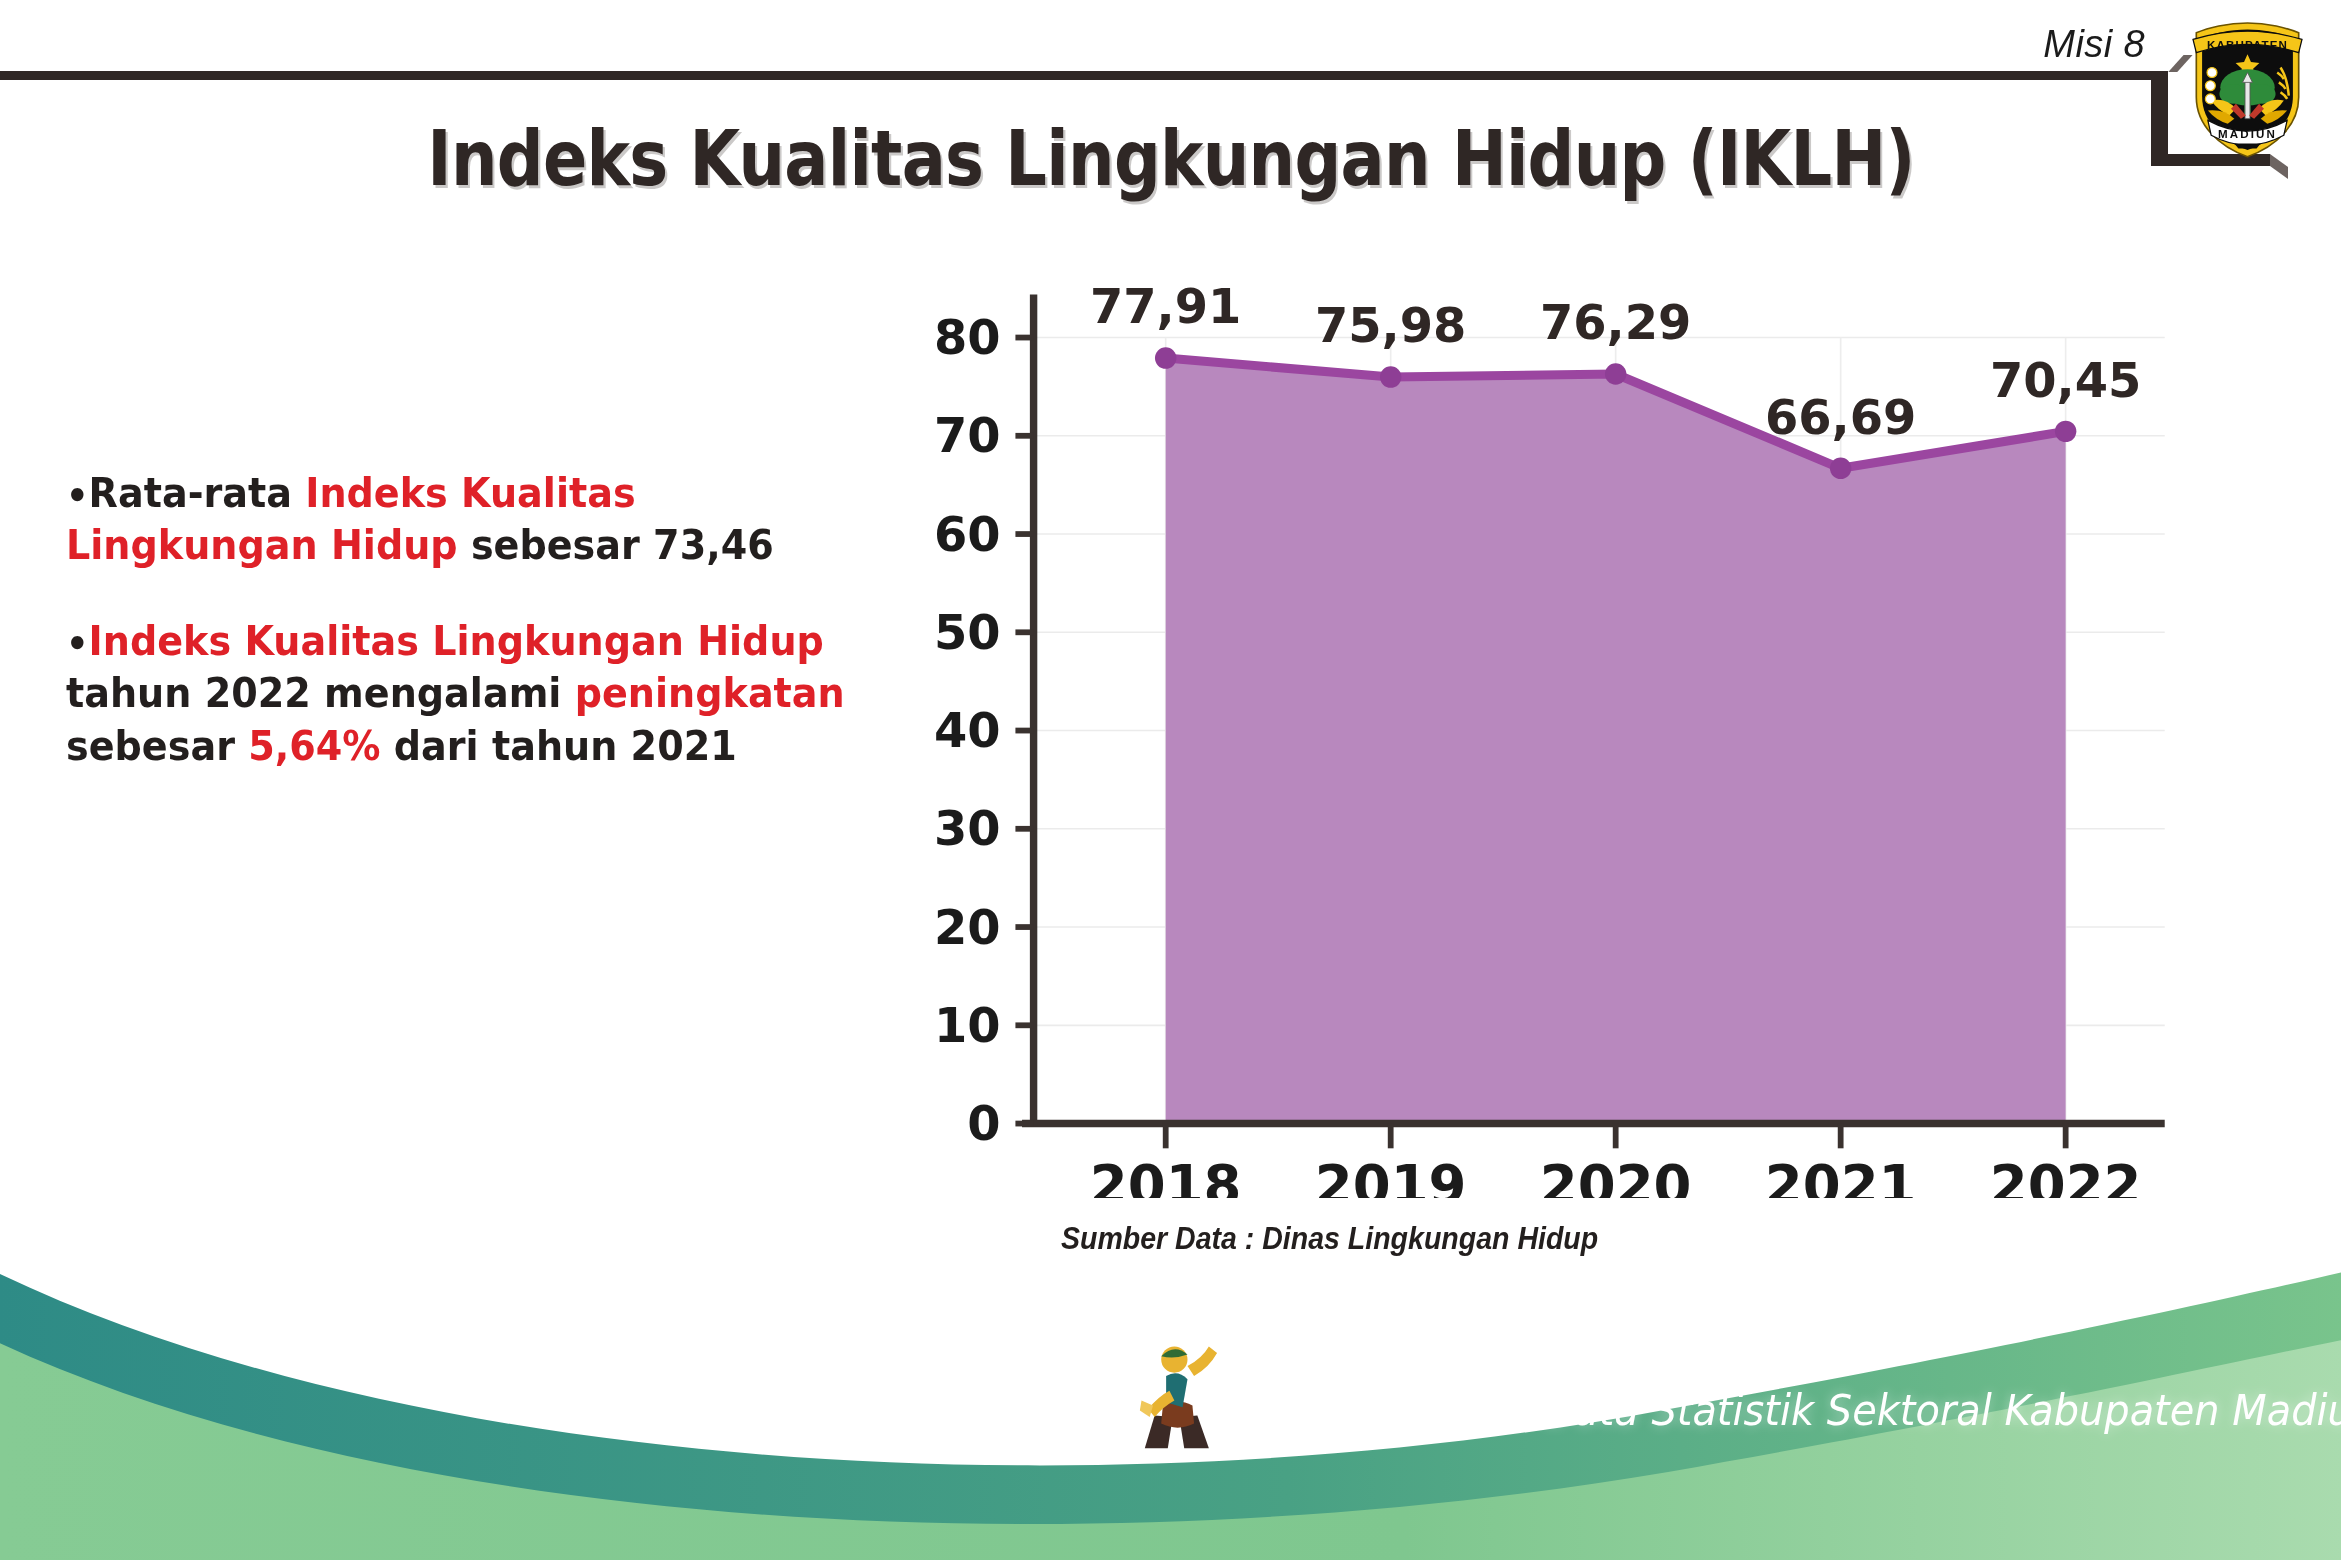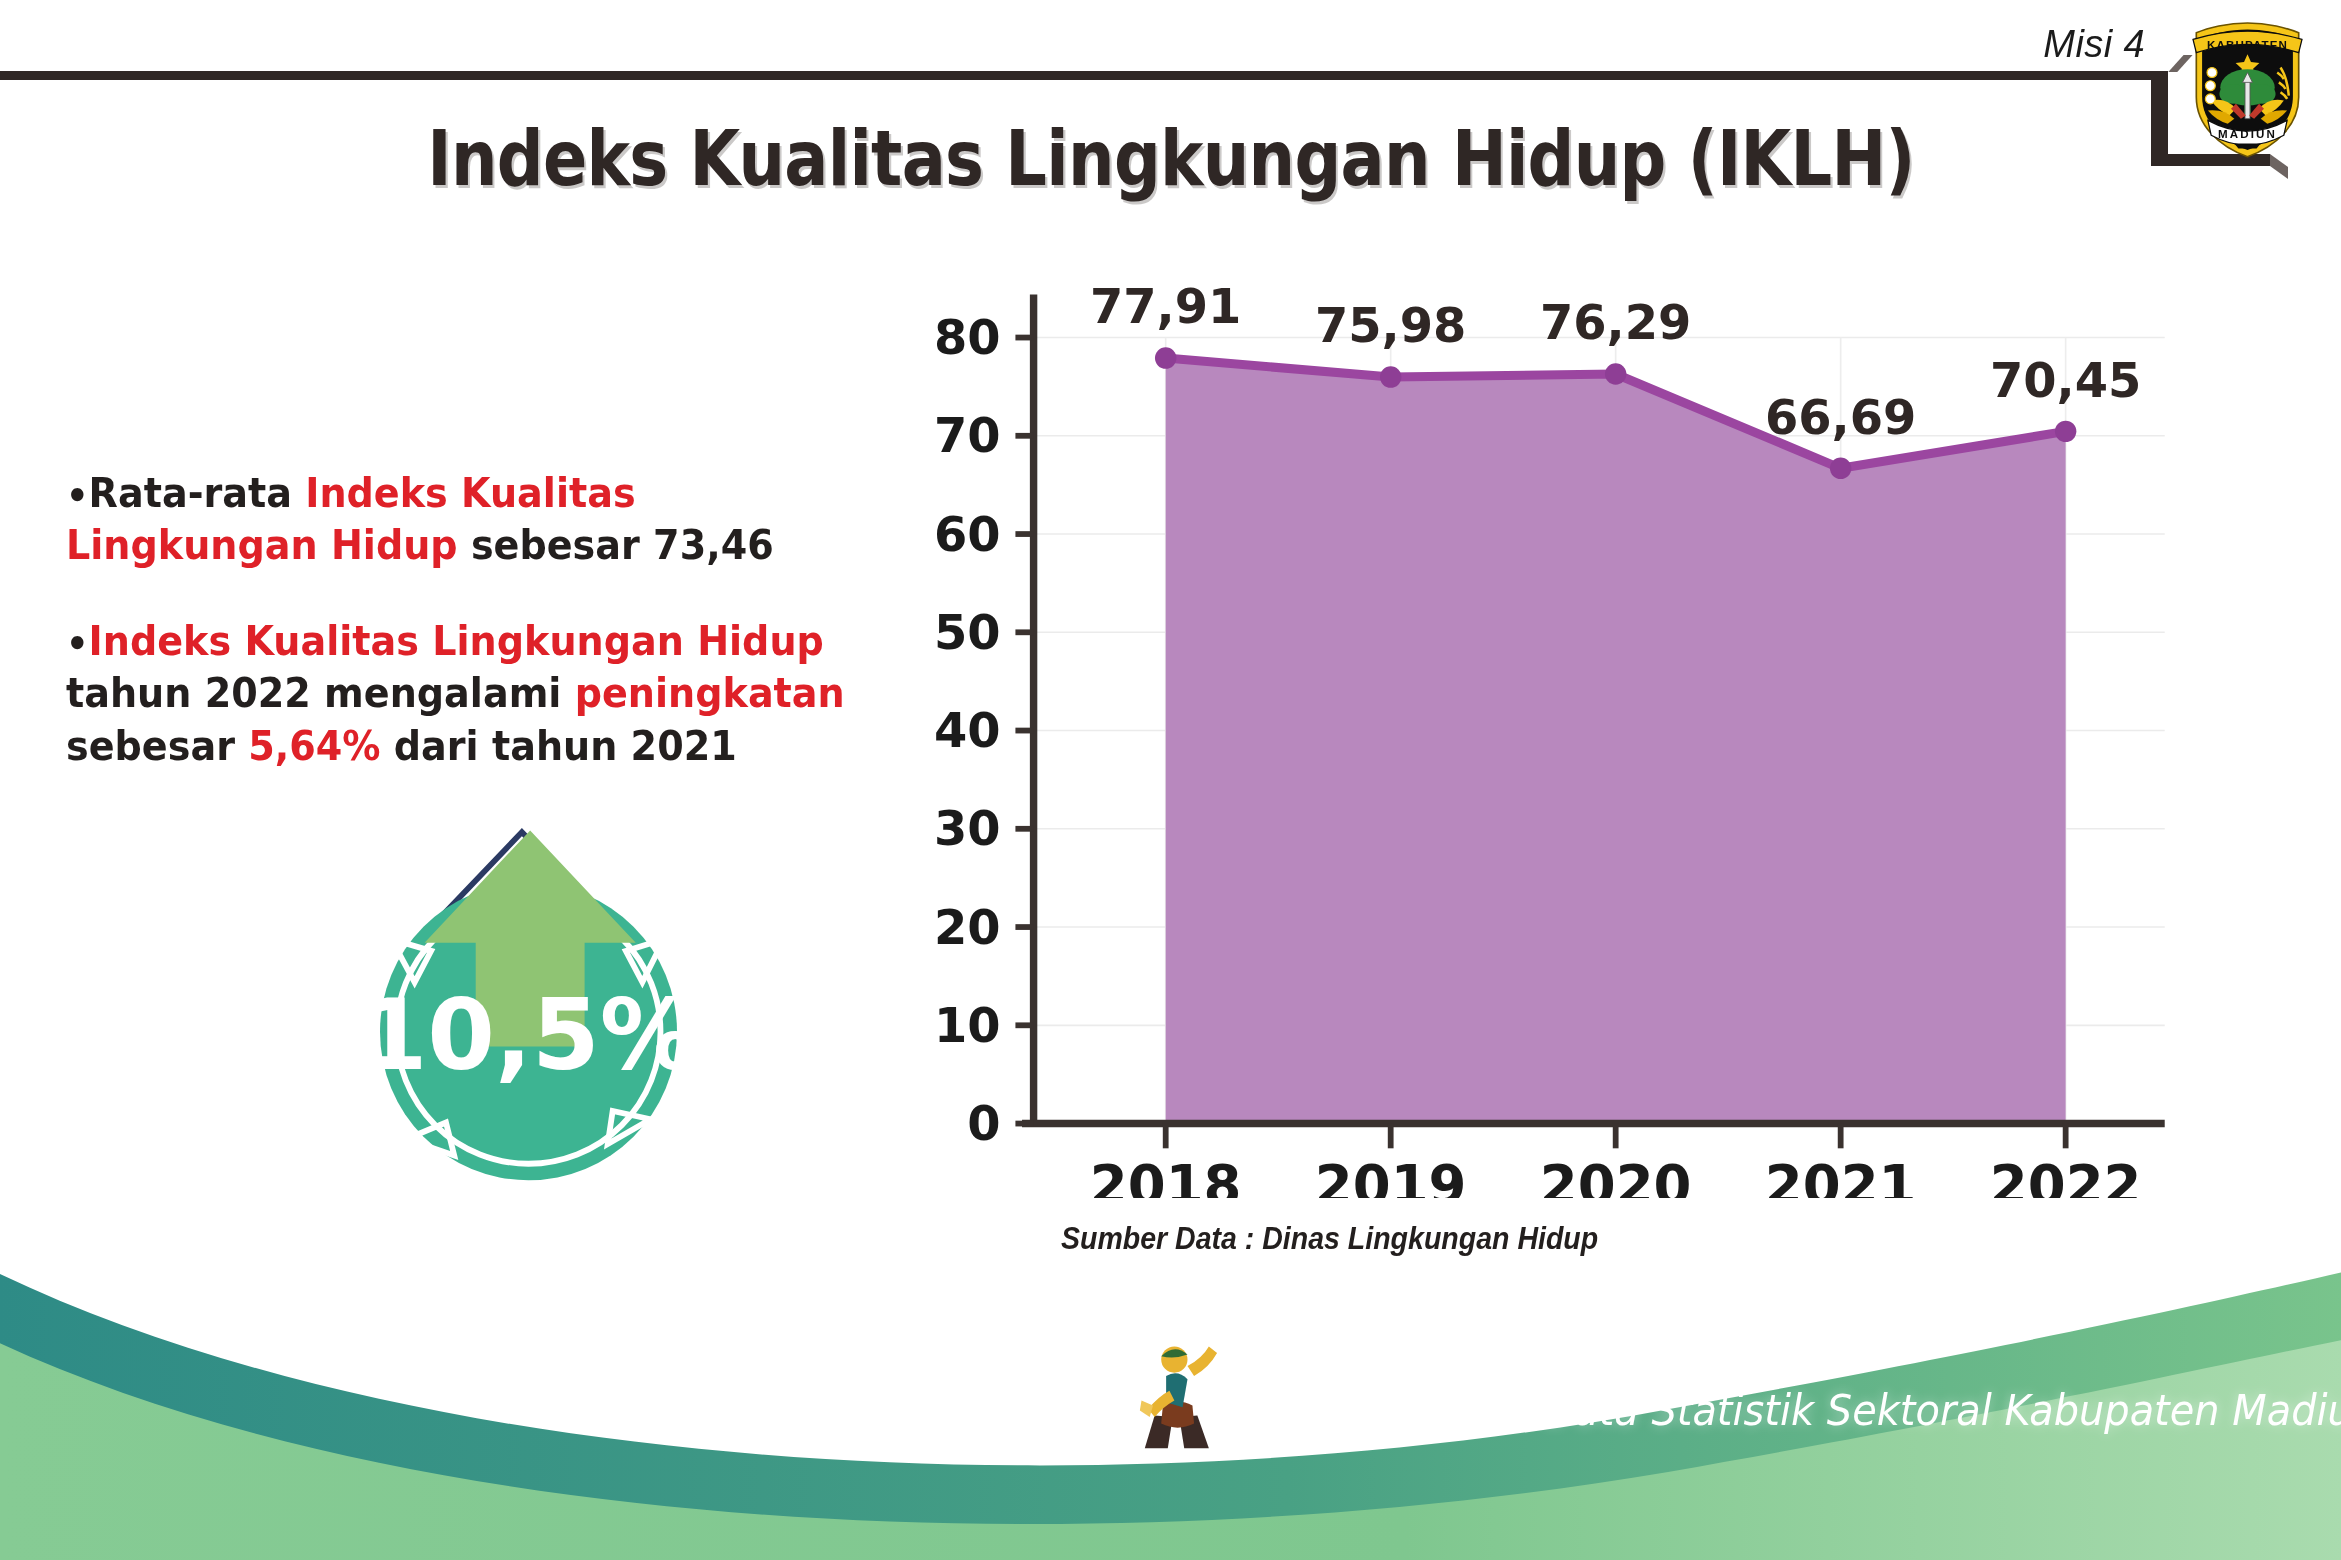--- a/index.html
+++ b/index.html
@@ -101,21 +101,21 @@
   }
   .footer-icon{position:absolute;left:1130px;bottom:106px;width:92px;height:117px;}
   .footer-icon svg{display:block;width:100%;height:100%;}
 </style>
 </head>
 <body>
 
 <div class="slide">
 
   <div class="header-rule"></div>
-  <div class="misi-label">Misi 4</div>
+  <div class="misi-label">Misi 8</div>
 
   <div class="bracket-v-shade"></div>
   <div class="bracket-v"></div>
   <div class="bracket-h"></div>
   <div class="bracket-h-shade"></div>
 
   <div class="logo">
     <svg viewBox="0 0 168 172" xmlns="http://www.w3.org/2000/svg">
 
       <path d="M84 6 C60 6 36 12 22 18 L22 96 C22 130 50 156 84 168 C118 156 146 130 146 96 L146 18 C132 12 108 6 84 6 Z" fill="#F5C518" stroke="#6b5300" stroke-width="2"></path>
@@ -158,38 +158,20 @@
 
   <div class="bullets">
     <div class="bullet">
       <span class="dot">•</span><span>Rata-rata </span><span class="red">Indeks Kualitas Lingkungan Hidup </span><span>sebesar 73,46</span>
     </div>
     <div class="bullet">
       <span class="dot">•</span><span class="red">Indeks Kualitas Lingkungan Hidup </span><span>tahun 2022 mengalami </span><span class="red">peningkatan </span><span>sebesar </span><span class="red">5,64% </span><span>dari tahun 2021</span>
     </div>
   </div>
 
-  <div class="badge-wrap">
-    <svg viewBox="0 0 520 560" xmlns="http://www.w3.org/2000/svg">
-
-      <path d="M124 242 L252 108 L380 242 L318 242 L318 368 L186 368 L186 242 Z" fill="none" stroke="#2B3A63" stroke-width="7"></path>
-
-      <circle cx="260" cy="350" r="180" fill="#3DB492"></circle>
-      <circle cx="260" cy="350" r="160" fill="none" stroke="#ffffff" stroke-width="7"></circle>
-
-      <path d="M134 242 L262 106 L390 242 L328 242 L328 368 L196 368 L196 242 Z" fill="#8FC473"></path>
-
-      <path d="M94 238 L142 252 L122 290 Z" fill="none" stroke="#ffffff" stroke-width="7"></path>
-      <path d="M424 238 L378 252 L398 290 Z" fill="none" stroke="#ffffff" stroke-width="7"></path>
-      <path d="M112 480 L160 460 L170 500 Z" fill="none" stroke="#ffffff" stroke-width="7"></path>
-      <path d="M408 456 L362 446 L356 486 Z" fill="none" stroke="#ffffff" stroke-width="7"></path>
-
-      <text id="badge-value" x="260" y="395" text-anchor="middle" font-family="'DejaVu Sans',sans-serif" font-size="118" font-weight="bold" fill="#ffffff">10,5%</text>
-    </svg>
-  </div>
 
   <div class="chart">
     <svg id="chart-svg" viewBox="0 0 1560 1120" xmlns="http://www.w3.org/2000/svg">
         <line x1="140" x2="1510" y1="911" y2="911" stroke="#EBEBEB" stroke-width="2"></line>
         <line x1="140" x2="1510" y1="792" y2="792" stroke="#EBEBEB" stroke-width="2"></line>
         <line x1="140" x2="1510" y1="673" y2="673" stroke="#EBEBEB" stroke-width="2"></line>
         <line x1="140" x2="1510" y1="554" y2="554" stroke="#EBEBEB" stroke-width="2"></line>
         <line x1="140" x2="1510" y1="435" y2="435" stroke="#EBEBEB" stroke-width="2"></line>
         <line x1="140" x2="1510" y1="316" y2="316" stroke="#EBEBEB" stroke-width="2"></line>
         <line x1="140" x2="1510" y1="197" y2="197" stroke="#EBEBEB" stroke-width="2"></line>

